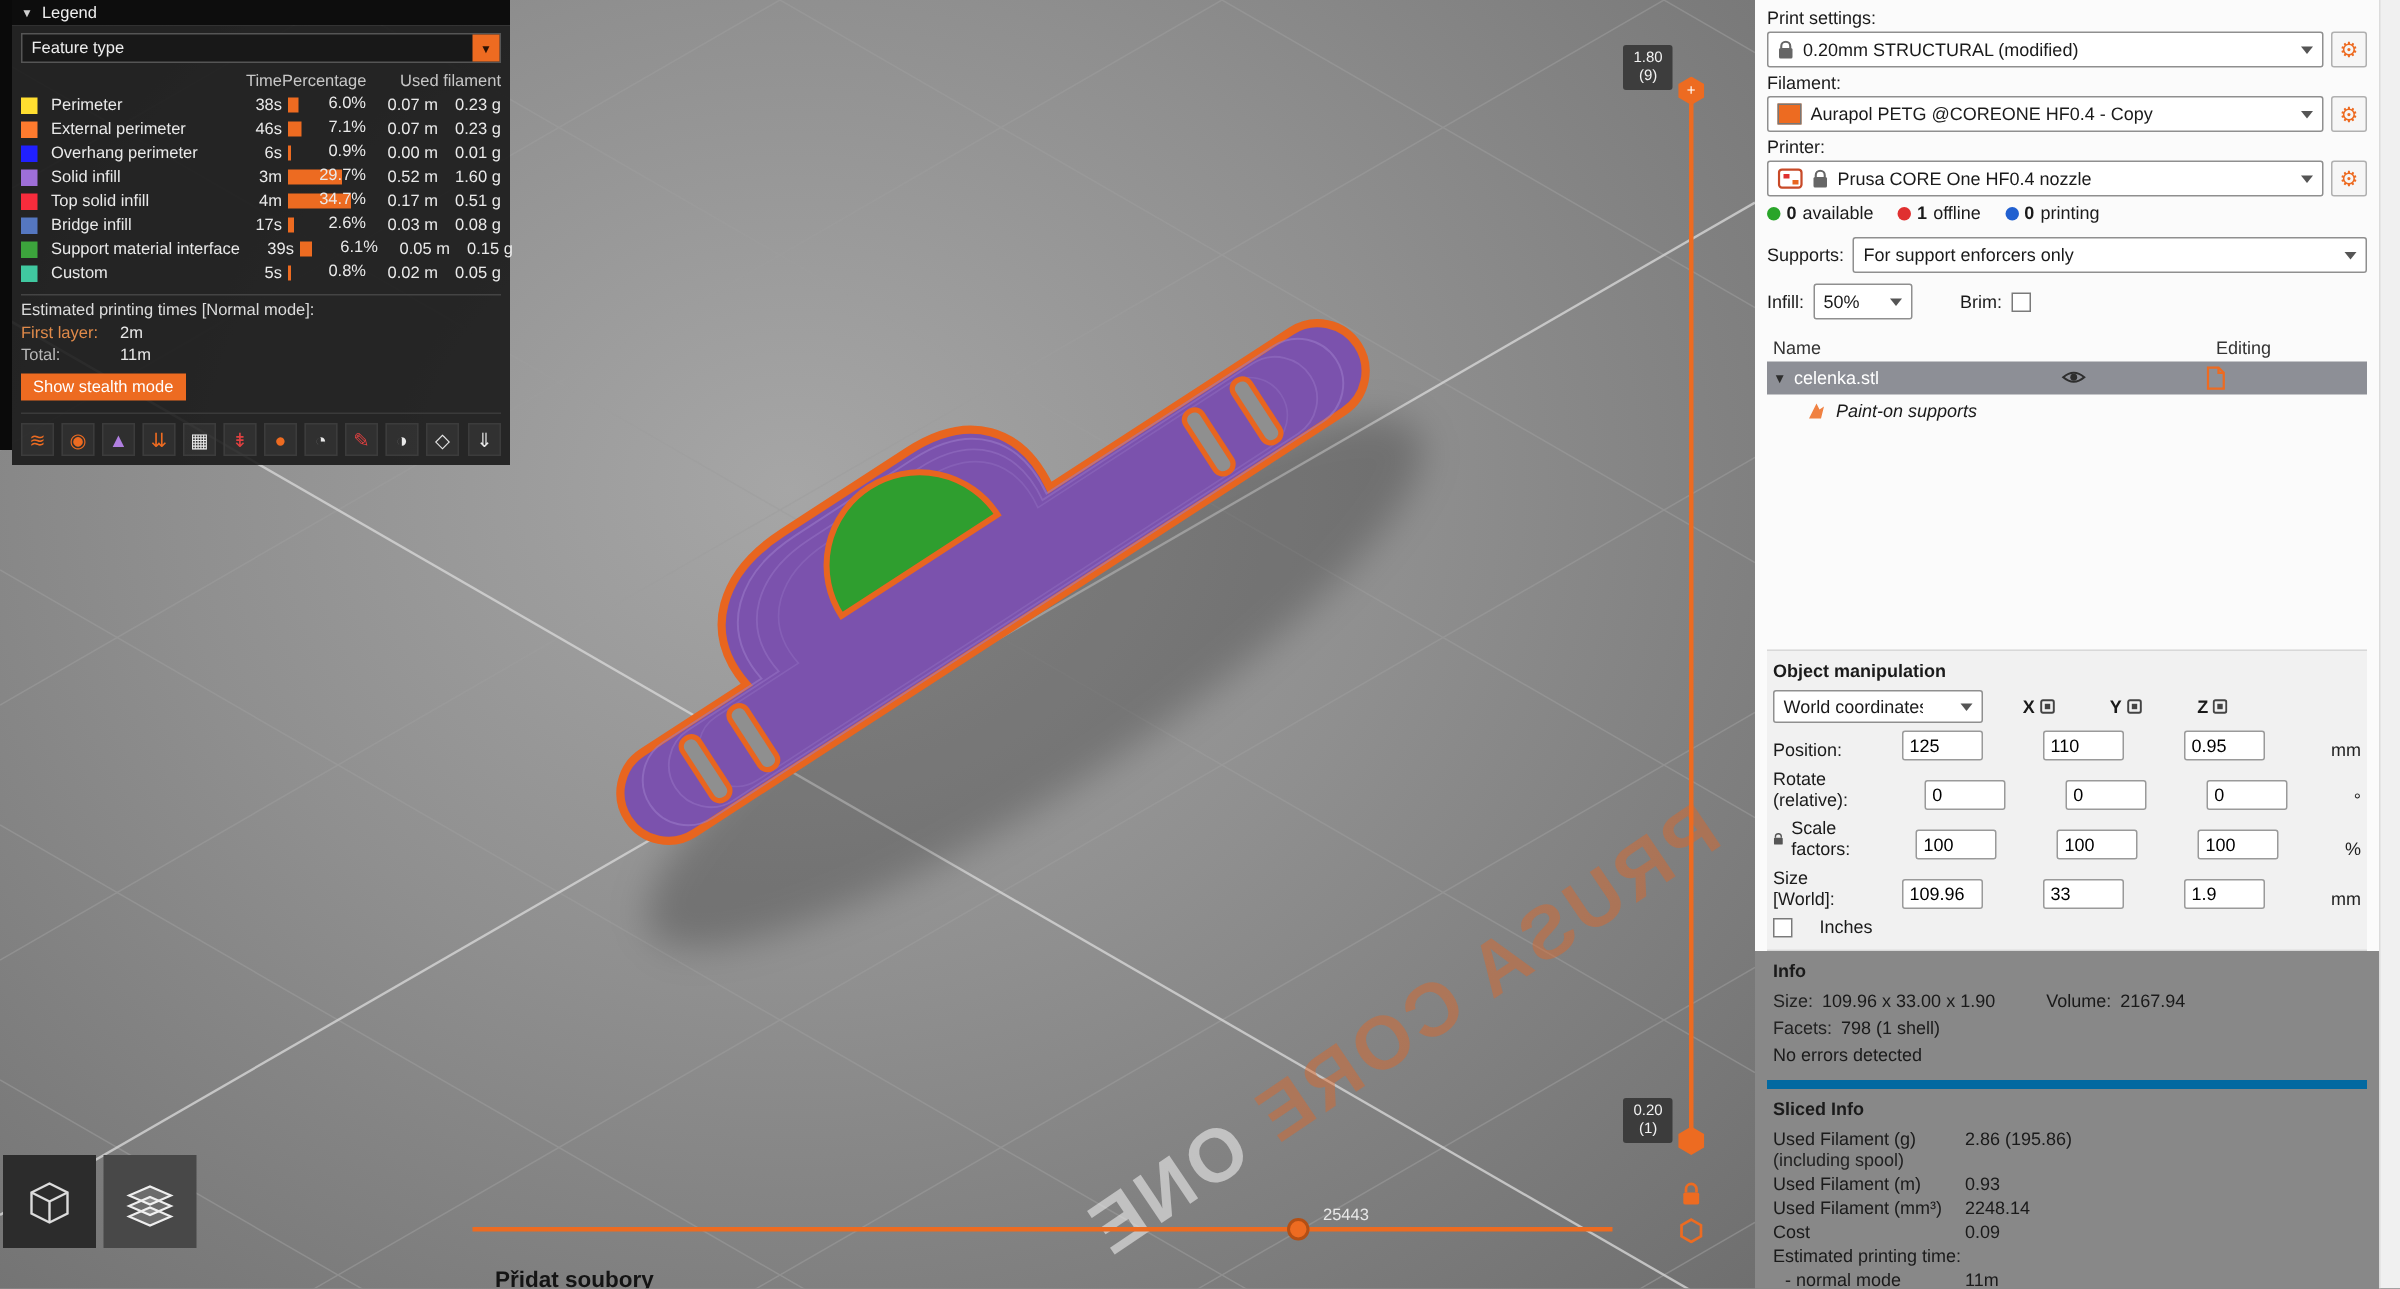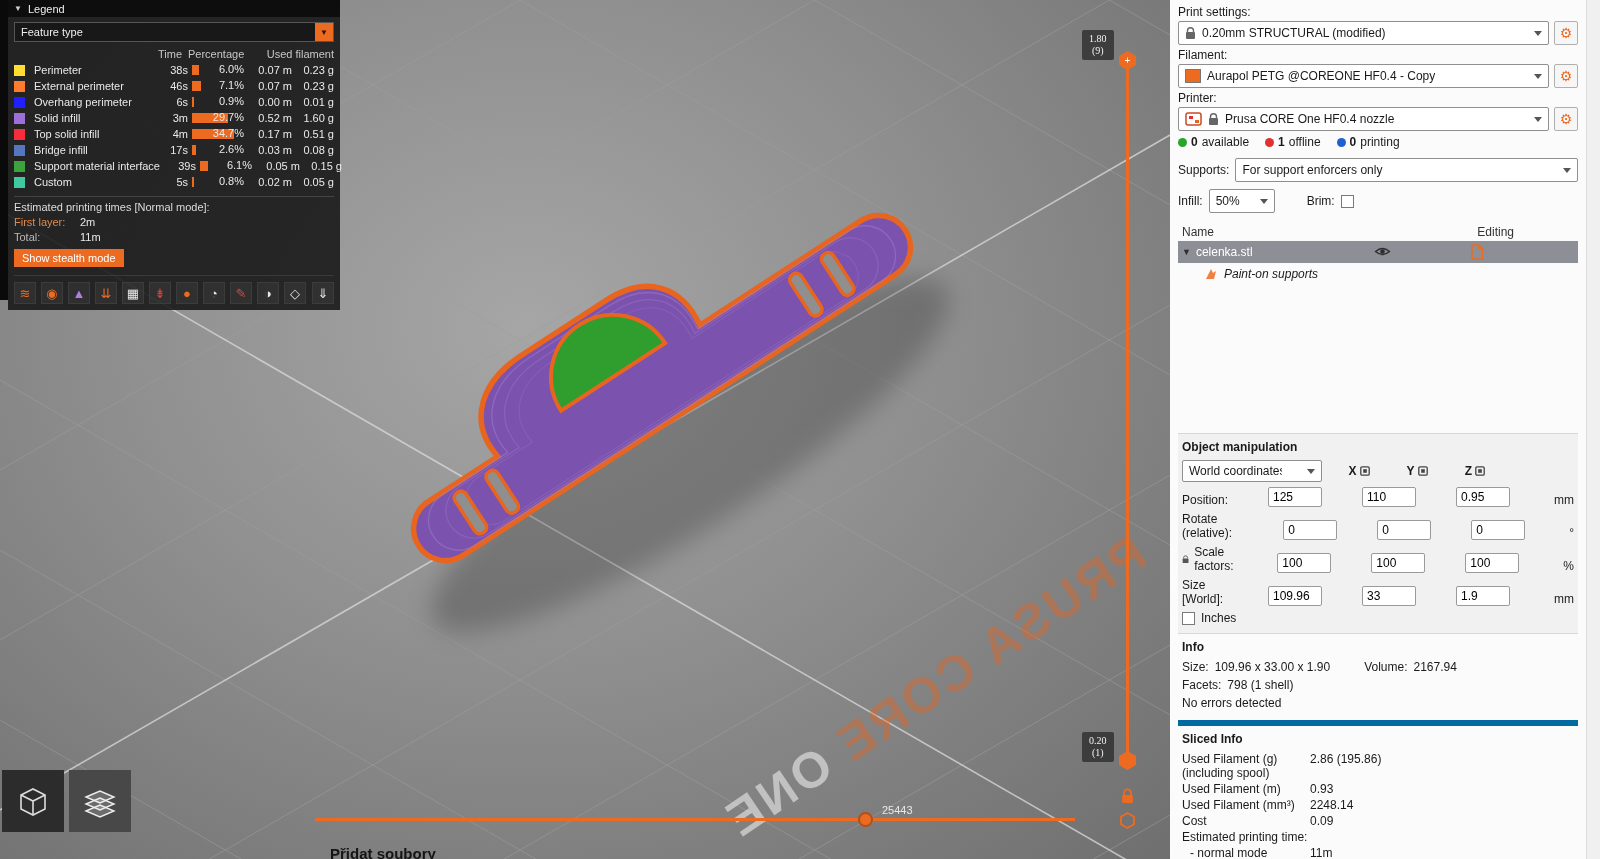--- a/index.html
+++ b/index.html
@@ -16,21 +16,21 @@
   
   .legend { position:absolute; left:8px; top:0; width:332px; color:#e9e9e9; font-size:11px; z-index:5; }
   .legend-title { background:#0d0d0d; height:17px; display:flex; align-items:center; gap:6px; padding:0 6px; font-size:11px; color:#f0f0f0; }
   .legend-title .tri { font-size:8px; color:#cfcfcf; }
   .legend-body { background:rgba(22,22,22,0.88); padding:5px 6px 6px; }
   .fsel { height:20px; background:#181818; border:1px solid #555; display:flex; align-items:center; }
   .fsel .fval { flex:1; padding:0 6px; color:#eee; }
   .fsel .fbtn { width:18px; height:18px; background:#ED6B21; display:flex; align-items:center; justify-content:center; color:#2b1204; font-size:8px; }
   .lhead, .lrow { display:grid; grid-template-columns:14px 1fr 36px 58px 46px 42px; align-items:center; height:16px; }
   .lhead { color:#c7c7c7; margin-top:4px; }
-  .lhead .h-time { grid-column:3; text-align:center; }
+  .lhead .h-time { grid-column:3; text-align:right; }
   .lhead .h-pct { grid-column:4; text-align:right; padding-right:2px; }
   .lhead .h-used { grid-column:5 / span 2; text-align:right; }
   .sw { width:11px; height:11px; display:inline-block; }
   .lbl { padding-left:6px; white-space:nowrap; }
   .tm { text-align:right; }
   .pc { position:relative; height:16px; }
   .pc .bar { position:absolute; left:4px; top:3px; height:10px; background:#ED6B21; display:inline-block; }
   .pc b { position:absolute; right:2px; top:1px; font-weight:normal; }
   .um, .ug { text-align:right; white-space:nowrap; }
   .est-title { margin-top:6px; padding-top:4px; border-top:1px solid #444; color:#dcdcdc; }
@@ -39,38 +39,38 @@
   .est-line .k2 { color:#b9b9b9; width:60px; }
   .stealth-btn { margin-top:6px; display:inline-block; background:#ED6B21; color:#fff; padding:3px 8px; font-size:11px; border:none; cursor:pointer; }
   .ltoolbar { display:flex; align-items:center; gap:5px; margin-top:8px; padding-top:6px; border-top:1px solid #3a3a3a; }
   .ticon { width:22px; height:22px; display:flex; align-items:center; justify-content:center; font-size:13px; background:rgba(255,255,255,0.05); border:1px solid #3c3c3c; cursor:pointer; }
   .ticon.last { margin-left:auto; }
 
   
   .vline { position:absolute; left:1126px; top:64px; width:3px; height:694px; background:#ED6B21; z-index:4; }
   .hex { position:absolute; width:19px; height:19px; background:#ED6B21; z-index:5;
     clip-path:polygon(50% 0,95% 26%,95% 74%,50% 100%,5% 74%,5% 26%); display:flex; align-items:center; justify-content:center; color:#fff; font-size:10px; cursor:grab; }
-  .vtip { position:absolute; background:rgba(55,55,55,0.92); color:#f2f2f2; font-size:10px; line-height:12px; text-align:center; padding:3px 7px; border-radius:2px; z-index:5;font-family:Liberation Serif, serif; }
+  .vtip { position:absolute; background:rgba(55,55,55,0.92); color:#f2f2f2; font-size:10px; line-height:12px; text-align:center; padding:3px 7px; border-radius:2px; z-index:5; }
   .lockicon { position:absolute; left:1120px; top:788px; z-index:5; }
   .nuticon { position:absolute; left:1119px; top:812px; z-index:5; }
 
   
   .hline { position:absolute; left:315px; top:818px; width:760px; height:3px; background:#ED6B21; z-index:4; }
   .hknob { position:absolute; left:858px; top:812px; width:15px; height:15px; border-radius:50%; background:#ED6B21; border:2px solid #b44f14; z-index:5; cursor:grab; }
   .hval { position:absolute; left:882px; top:804px; color:#e8e8e8; font-size:11px; z-index:5; }
   .bottom-hint { position:absolute; left:330px; top:845px; font-size:15px; font-weight:bold; color:#141414; z-index:5; }
 
   
   .viewtiles { position:absolute; left:2px; top:770px; display:flex; gap:5px; z-index:5; }
   .vtile { width:62px; height:62px; display:flex; align-items:center; justify-content:center; cursor:pointer; }
   .vtile.t1 { background:#2c2c2c; }
   .vtile.t2 { background:#484848; }
 
   
-  .sidebar { position:absolute; left:1170px; top:0; width:416px; height:859px; background:#fbfbfb; padding:2px 8px 8px 8px; font-size:12px; color:#1a1a1a; display:flex; flex-direction:column; }
+  .sidebar { position:absolute; left:1170px; top:0; width:416px; height:634px; background:#fbfbfb; padding:2px 8px 8px 8px; font-size:12px; color:#1a1a1a; display:flex; flex-direction:column; }
   .scrollstrip { position:absolute; left:1586px; top:0; width:14px; height:859px; background:#f0f0f0; border-left:1px solid #dcdcdc; }
   .flabel { margin:3px 0 2px; }
   .comborow { display:flex; align-items:center; gap:5px; }
   .combo { flex:1; height:24px; border:1px solid #8f8f8f; border-radius:2px; background:#fff; display:flex; align-items:center; gap:6px; padding:0 6px; cursor:pointer; }
   .combo .cv { flex:1; white-space:nowrap; overflow:hidden; }
   .chev { width:0; height:0; border-left:4px solid transparent; border-right:4px solid transparent; border-top:5px solid #555; }
   .gearbtn { width:24px; height:24px; border:1px solid #b0b0b0; border-radius:2px; background:#f6f6f6; color:#ED6B21; font-size:14px; display:flex; align-items:center; justify-content:center; cursor:pointer; }
   .fswatch { width:16px; height:14px; border:1px solid #777; }
   .statusrow { display:flex; align-items:center; gap:4px; margin:4px 0 2px; font-size:12px; }
   .dot { width:9px; height:9px; border-radius:50%; display:inline-block; }
@@ -94,21 +94,21 @@
   .manip { background:#f1f1f1; border-top:1px solid #d8d8d8; padding:6px 4px 8px; }
   .sechead { font-weight:bold; font-size:12px; margin-bottom:6px; }
   .axisrow { display:flex; align-items:center; margin-bottom:5px; }
   .axisrow .coordcombo { width:140px; flex:none; height:22px;gap:25px; }
   .axcell { width:58px; text-align:center; font-weight:bold; display:flex; align-items:center; justify-content:center; gap:3px; }
   .axgap { width:8px; }
   .mrow { display:flex; align-items:flex-end; margin-bottom:5px;gap:36px; }
   .mrow .mlab { width:148px; display:flex; align-items:center; gap:5px; }
   .mrow input { width:54px; height:20px; border:1px solid #9a9a9a; border-radius:2px; font-size:12px; padding:0 4px; font-family:"Liberation Sans",sans-serif; margin-right:4px; }
   .mrow .unit { margin-left:4px; color:#222; }
-  .inchesrow { display:flex; align-items:center; gap:6px; margin-top:2px; }
+  .inchesrow { display:flex; align-items:center; gap:18px; margin-top:2px; }
 
   .infoblk { border-top:1px solid #d8d8d8; padding:6px 4px; }
   .inforow { display:flex; gap:6px; margin-bottom:4px; }
   .inforow .ilbl { color:#222; }
   .inforow .vol { margin-left:28px; }
   .slicedblk { border-top:6px solid #0369a1; padding:6px 4px 0; }
   .srow { display:flex; margin-bottom:2px; }
   .srow .sl { width:128px; display:flex; flex-direction:column; }
   .srow .sub { color:#222; }
   .srow.indent .sl { padding-left:8px; }

